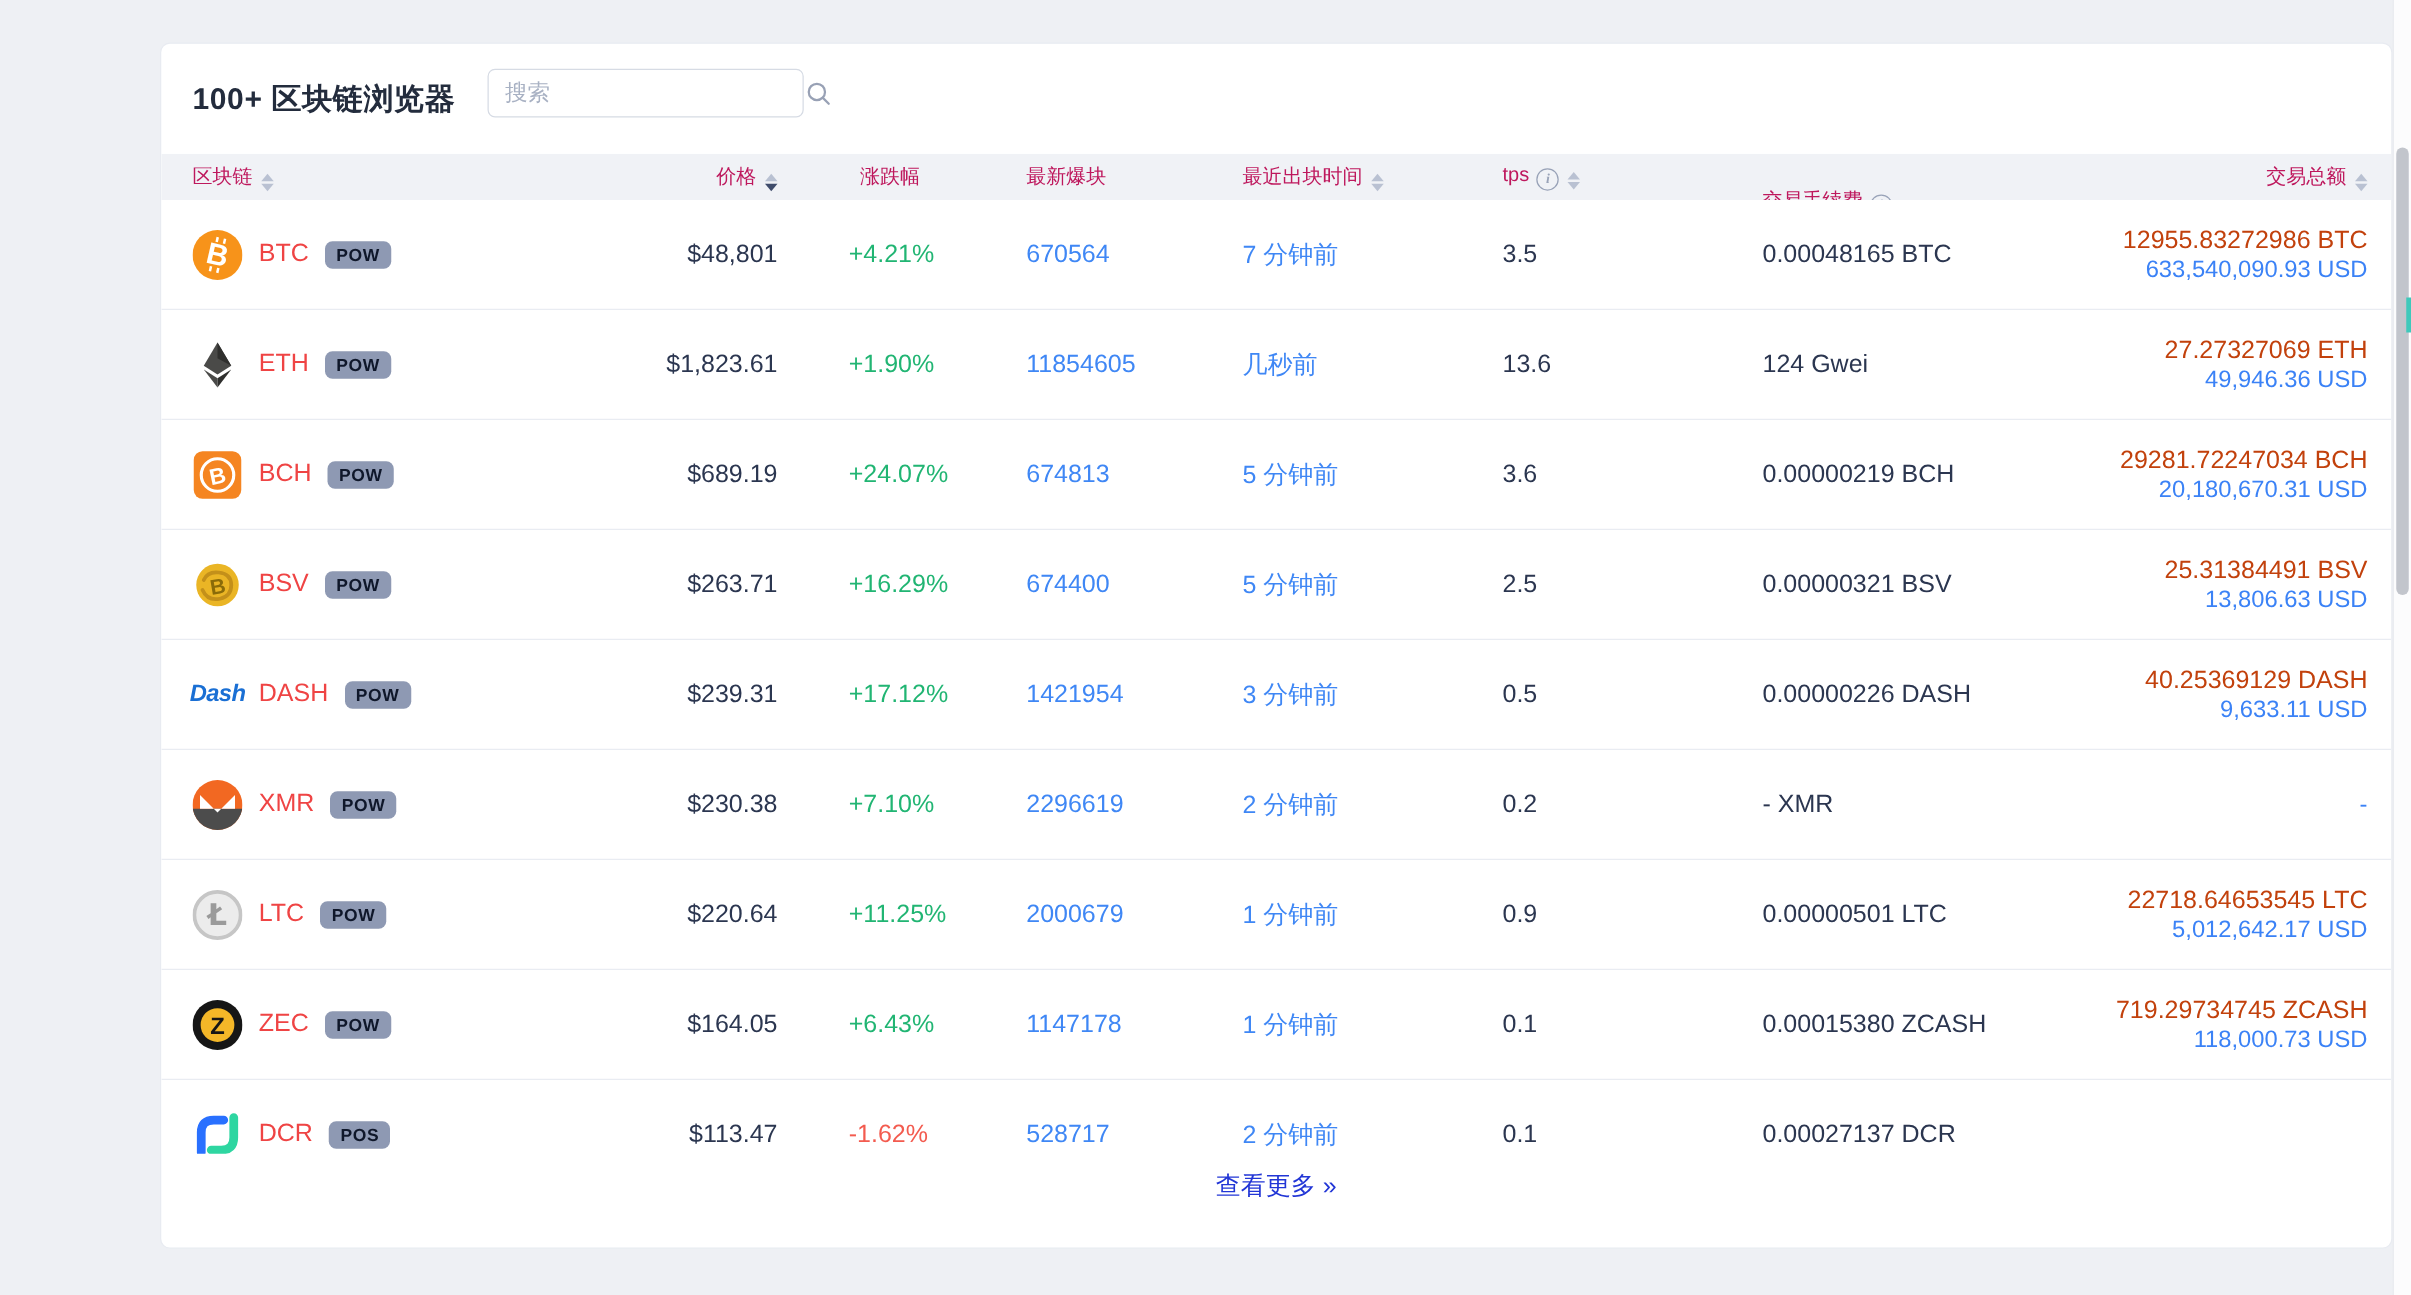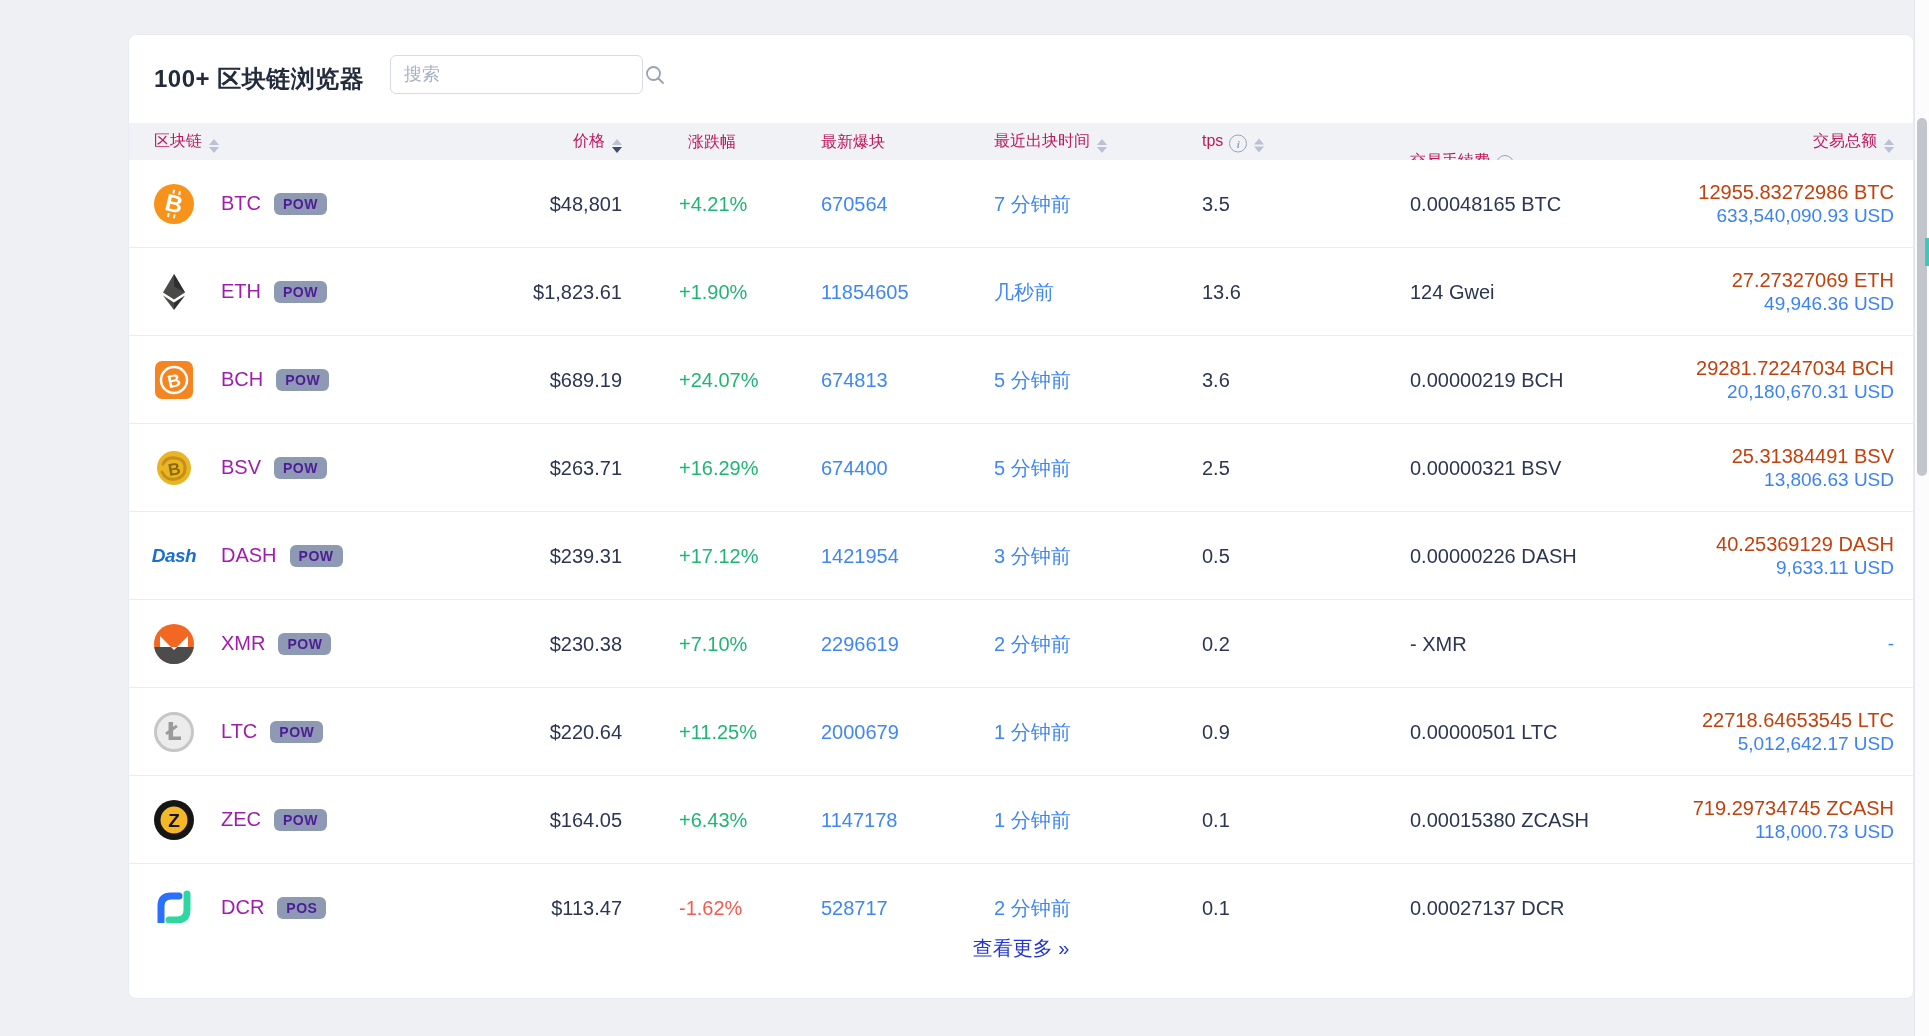--- a/index.html
+++ b/index.html
@@ -57,23 +57,23 @@
   .h-price{left:340px;width:153px;text-align:right;}
   .h-change{left:559px;}
   .h-block{left:692px;}
   .h-time{left:865px;}
   .h-tps{left:1073px;}
   .h-fee{left:1281px;margin-top:20px;}
   .h-total{right:19px;text-align:right;}
   
   .c-chain{display:flex;align-items:center;gap:13px;}
   .coin-icon{width:40px;height:40px;display:flex;align-items:center;justify-content:center;flex:0 0 40px;}
-  .chain-link{color:#a21caf;text-decoration:none;font-size:20px;margin-left:14px;}
+  .chain-link{color:#ef4444;text-decoration:none;font-size:20px;}
   .badge{
-    background:#8e99b3;color:#4c1d95;font-size:14px;font-weight:bold;
+    background:#8e99b3;color:#0f172a;font-size:14px;font-weight:bold;
     border-radius:6px;padding:4px 9px;letter-spacing:.5px;line-height:1;
   }
   a.link{color:#3f87f5;text-decoration:none;cursor:pointer;}
   .pos{color:#21b573;}
   .neg{color:#f35b4f;}
   .total-crypto{color:#c2410c;}
   .total-usd{color:#3b82f6;font-size:19px;}
   
   .sort{display:inline-flex;flex-direction:column;gap:2px;margin-left:7px;vertical-align:1px;}
   .sort i{display:block;width:0;height:0;border-left:5px solid transparent;border-right:5px solid transparent;}

